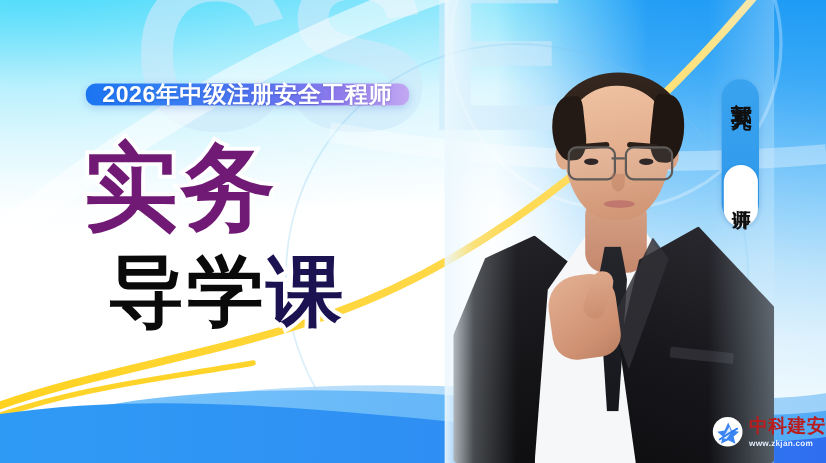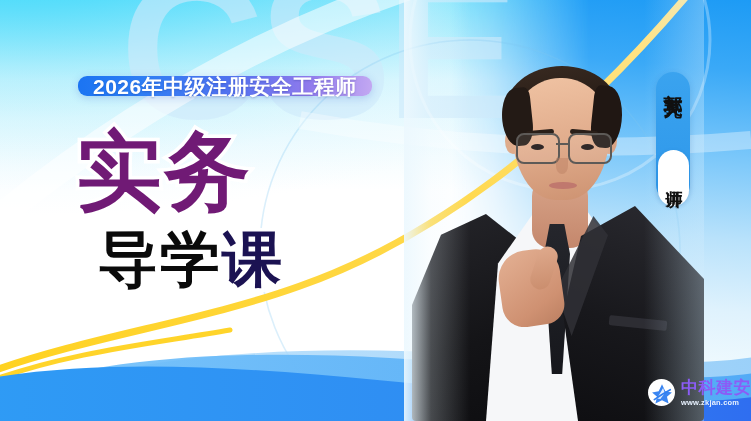--- a/index.html
+++ b/index.html
@@ -49,21 +49,21 @@
 
   
   .title-wrap{position:absolute;left:76px;top:128px;}
   .title-line{
     font-weight:900;line-height:1;white-space:nowrap;
     letter-spacing:2px;
     -webkit-text-stroke:7px #ffffff;
     paint-order:stroke fill;
   }
   .title-l1{font-size:86px;color:#701a75;}
-  .title-l2{font-size:60px;margin-top:16px;margin-left:22px;}
+  .title-l2{font-size:70px;margin-top:16px;margin-left:22px;}
   .t-black{color:#0a0a0a;}
   .t-navy{color:#1b1252;}
 
   
   .photo{
     position:absolute;left:404px;top:0;width:300px;height:421px;
     overflow:hidden;
   }
   .ph-neck{
     position:absolute;left:128px;top:178px;width:56px;height:70px;
@@ -181,21 +181,21 @@
     position:absolute;left:648px;top:379px;
     display:flex;align-items:center;gap:6px;
   }
   .logo-mark{
     width:27px;height:27px;border-radius:50%;
     background:#ffffff;display:flex;align-items:center;justify-content:center;
     flex:0 0 auto;
   }
   .logo-txt{display:flex;flex-direction:column;line-height:1;}
   .logo-name{
-    font-size:17px;font-weight:900;color:#8b5cf6;letter-spacing:.5px;white-space:nowrap;
+    font-size:17px;font-weight:900;color:#b91c1c;letter-spacing:.5px;white-space:nowrap;
   }
   .logo-url{
     font-size:7.5px;font-weight:700;color:#e8f2ff;letter-spacing:.2px;margin-top:3px;white-space:nowrap;
   }
 </style>
 </head>
 <body>
 
 <div id="poster">
 

